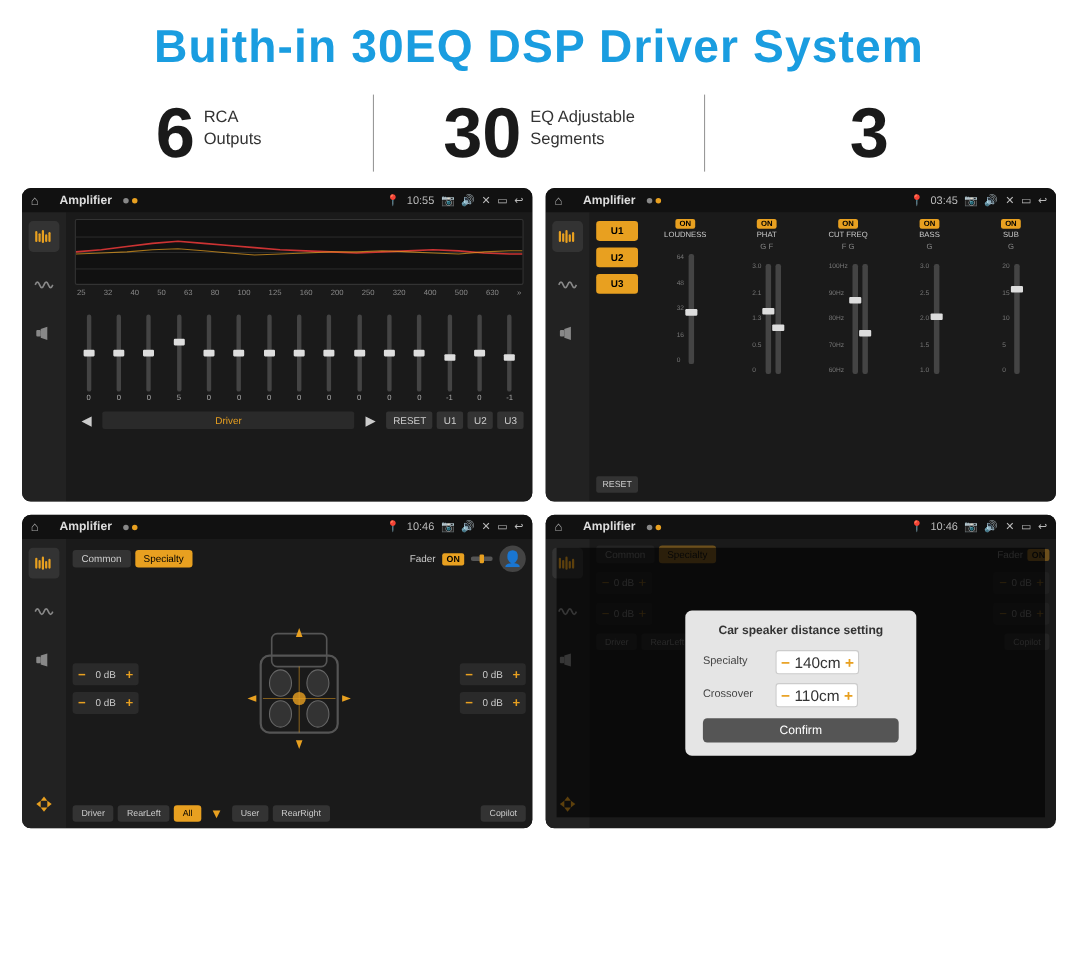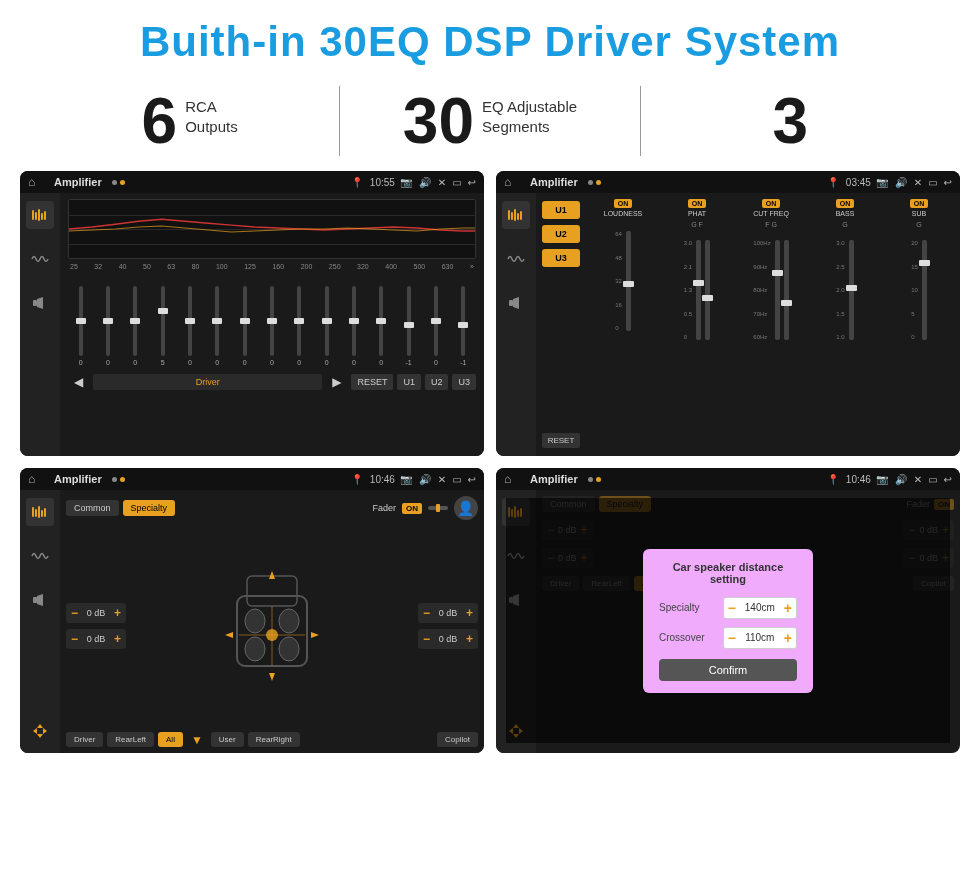--- a/index.html
+++ b/index.html
@@ -442,24 +442,24 @@
       left: 10px;
       right: 10px;
       bottom: 10px;
       background: rgba(0,0,0,0.6);
       display: flex;
       align-items: center;
       justify-content: center;
       z-index: 10;
     }
     .modal-box {
-      background: #f0abfc;
+      background: #e5e5e5;
       border-radius: 6px;
       padding: 12px 16px;
-      width: 170px;
+      width: 210px;
     }
     .modal-title {
       font-size: 11px;
       color: #333;
       text-align: center;
       margin-bottom: 12px;
       font-weight: 600;
     }
     .modal-row {
       display: flex;
@@ -481,21 +481,21 @@
       border-radius: 3px;
       padding: 2px 4px;
     }
     .modal-btn {
       color: #e8a020;
       font-size: 14px;
       font-weight: 700;
       cursor: pointer;
     }
     .modal-value {
-      font-size: 10px;
+      font-size: 14px;
       color: #333;
       min-width: 40px;
       text-align: center;
     }
     .modal-confirm-btn {
       display: block;
       margin: 10px auto 0;
       background: #555;
       color: #fff;
       font-size: 11px;

